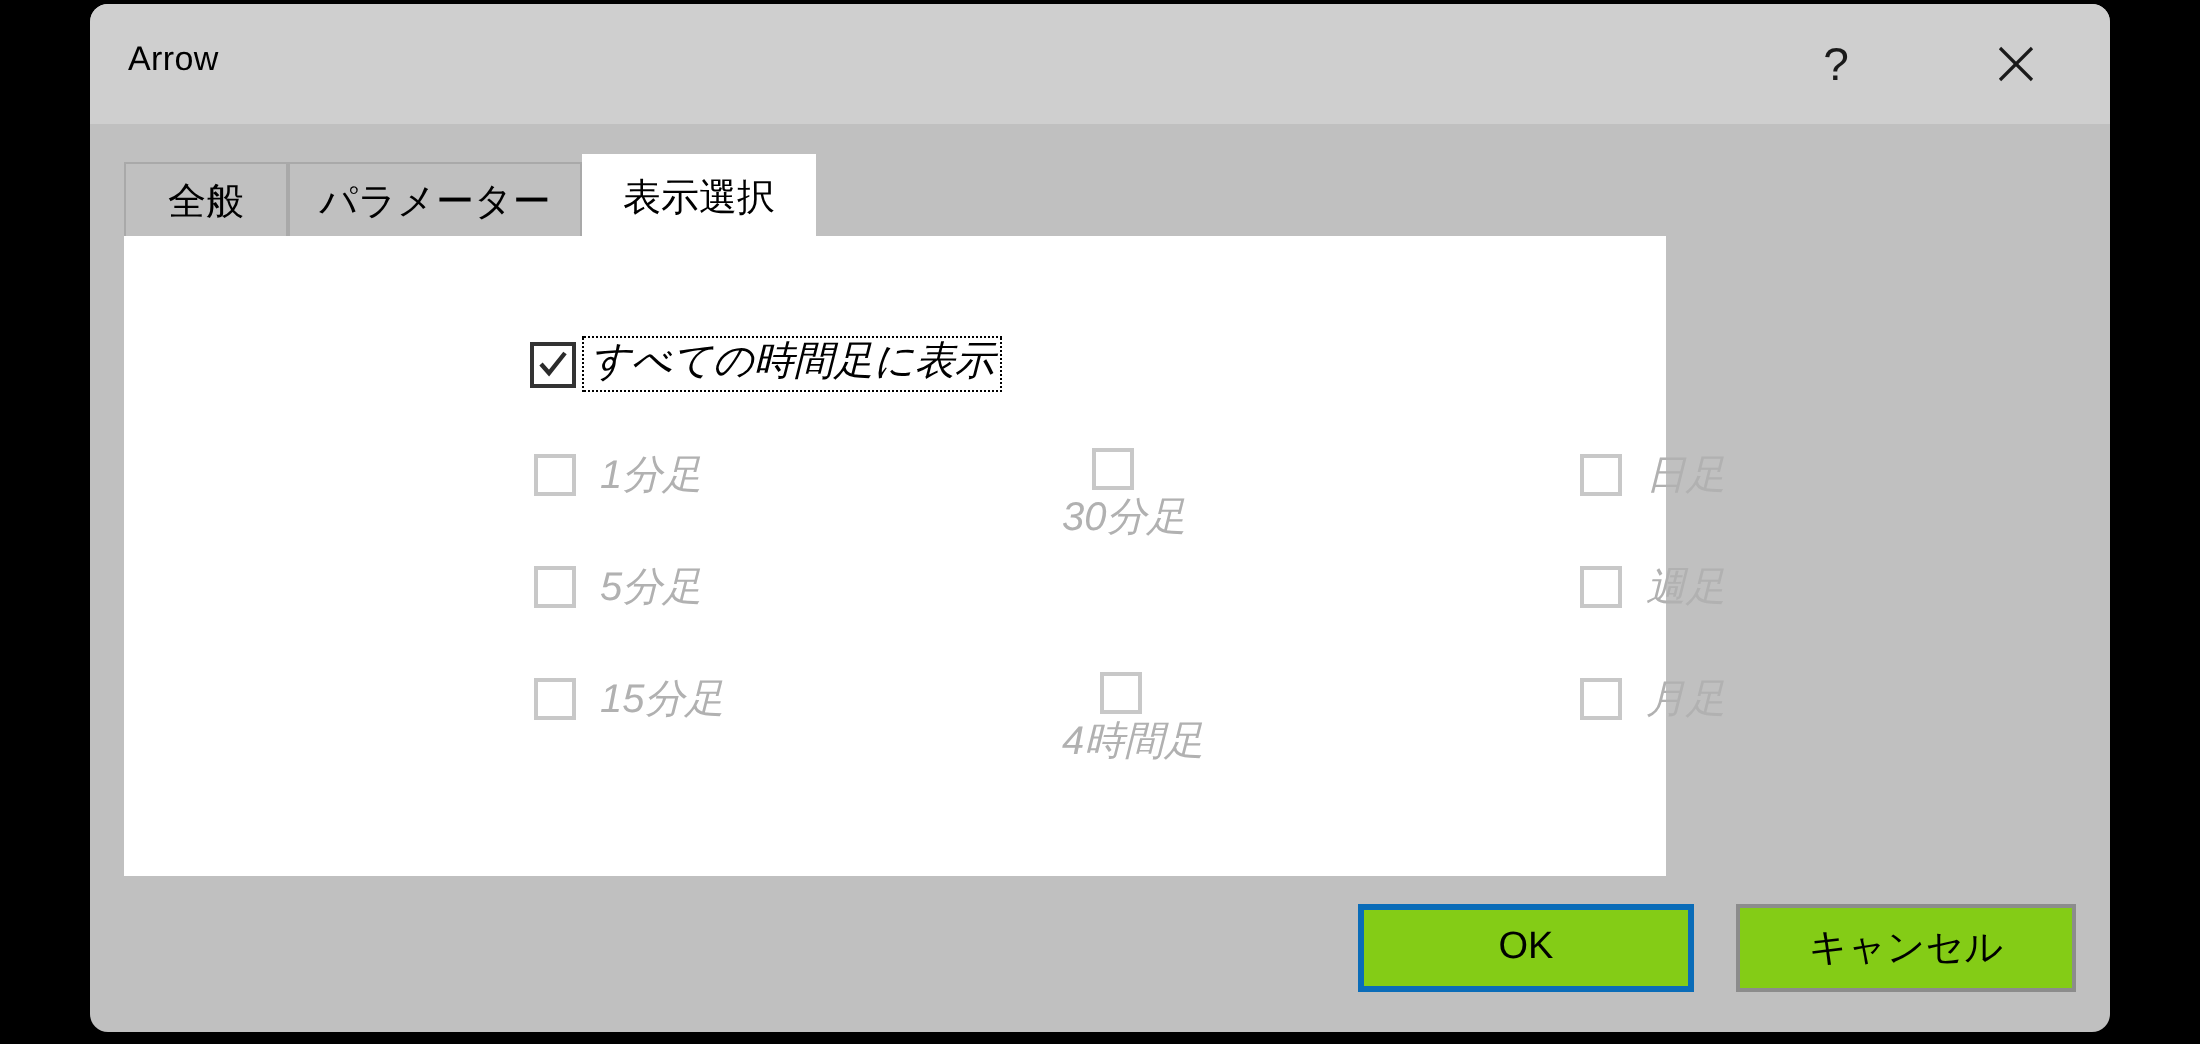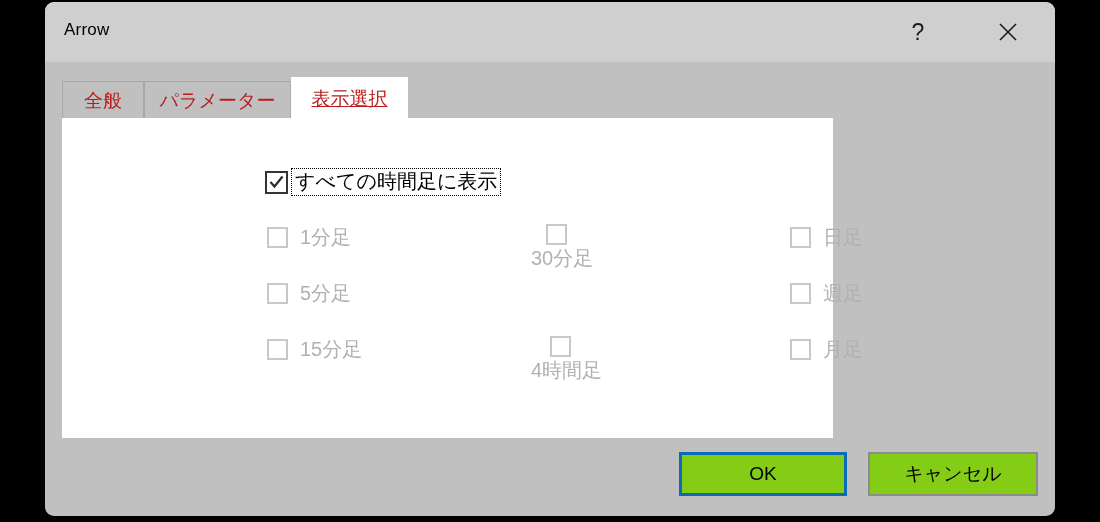--- a/index.html
+++ b/index.html
@@ -76,49 +76,49 @@
   }
   .tab {
     position: absolute;
     top: 19px;
     height: 39px;
     box-sizing: border-box;
     display: flex;
     align-items: center;
     justify-content: center;
     font-size: 19px;
-    color: #b91c1c;
+    color: #000000;
     white-space: nowrap;
     background: #c0c0c0;
     border: 1px solid #a9a9a9;
     border-bottom: none;
   }
   .tab-1 { left: 17px;  width: 82px; }
   .tab-2 { left: 99px;  width: 147px; }
   .tab-3 {
     left: 246px;
     width: 117px;
     top: 15px;
     height: 43px;
     background: #ffffff;
     border: 1px solid #ffffff;
     border-bottom: none;
     z-index: 3;
-    text-decoration: underline;
   }
 
   
   .panel {
     position: absolute;
     left: 17px;
     top: 116px;
     width: 771px;
     height: 320px;
     background: #ffffff;
     z-index: 2;
+    font-style: italic;
   }
 
   
   .master-row {
     position: absolute;
     left: 203px;
     top: 50px;
     display: flex;
     align-items: center;
   }

